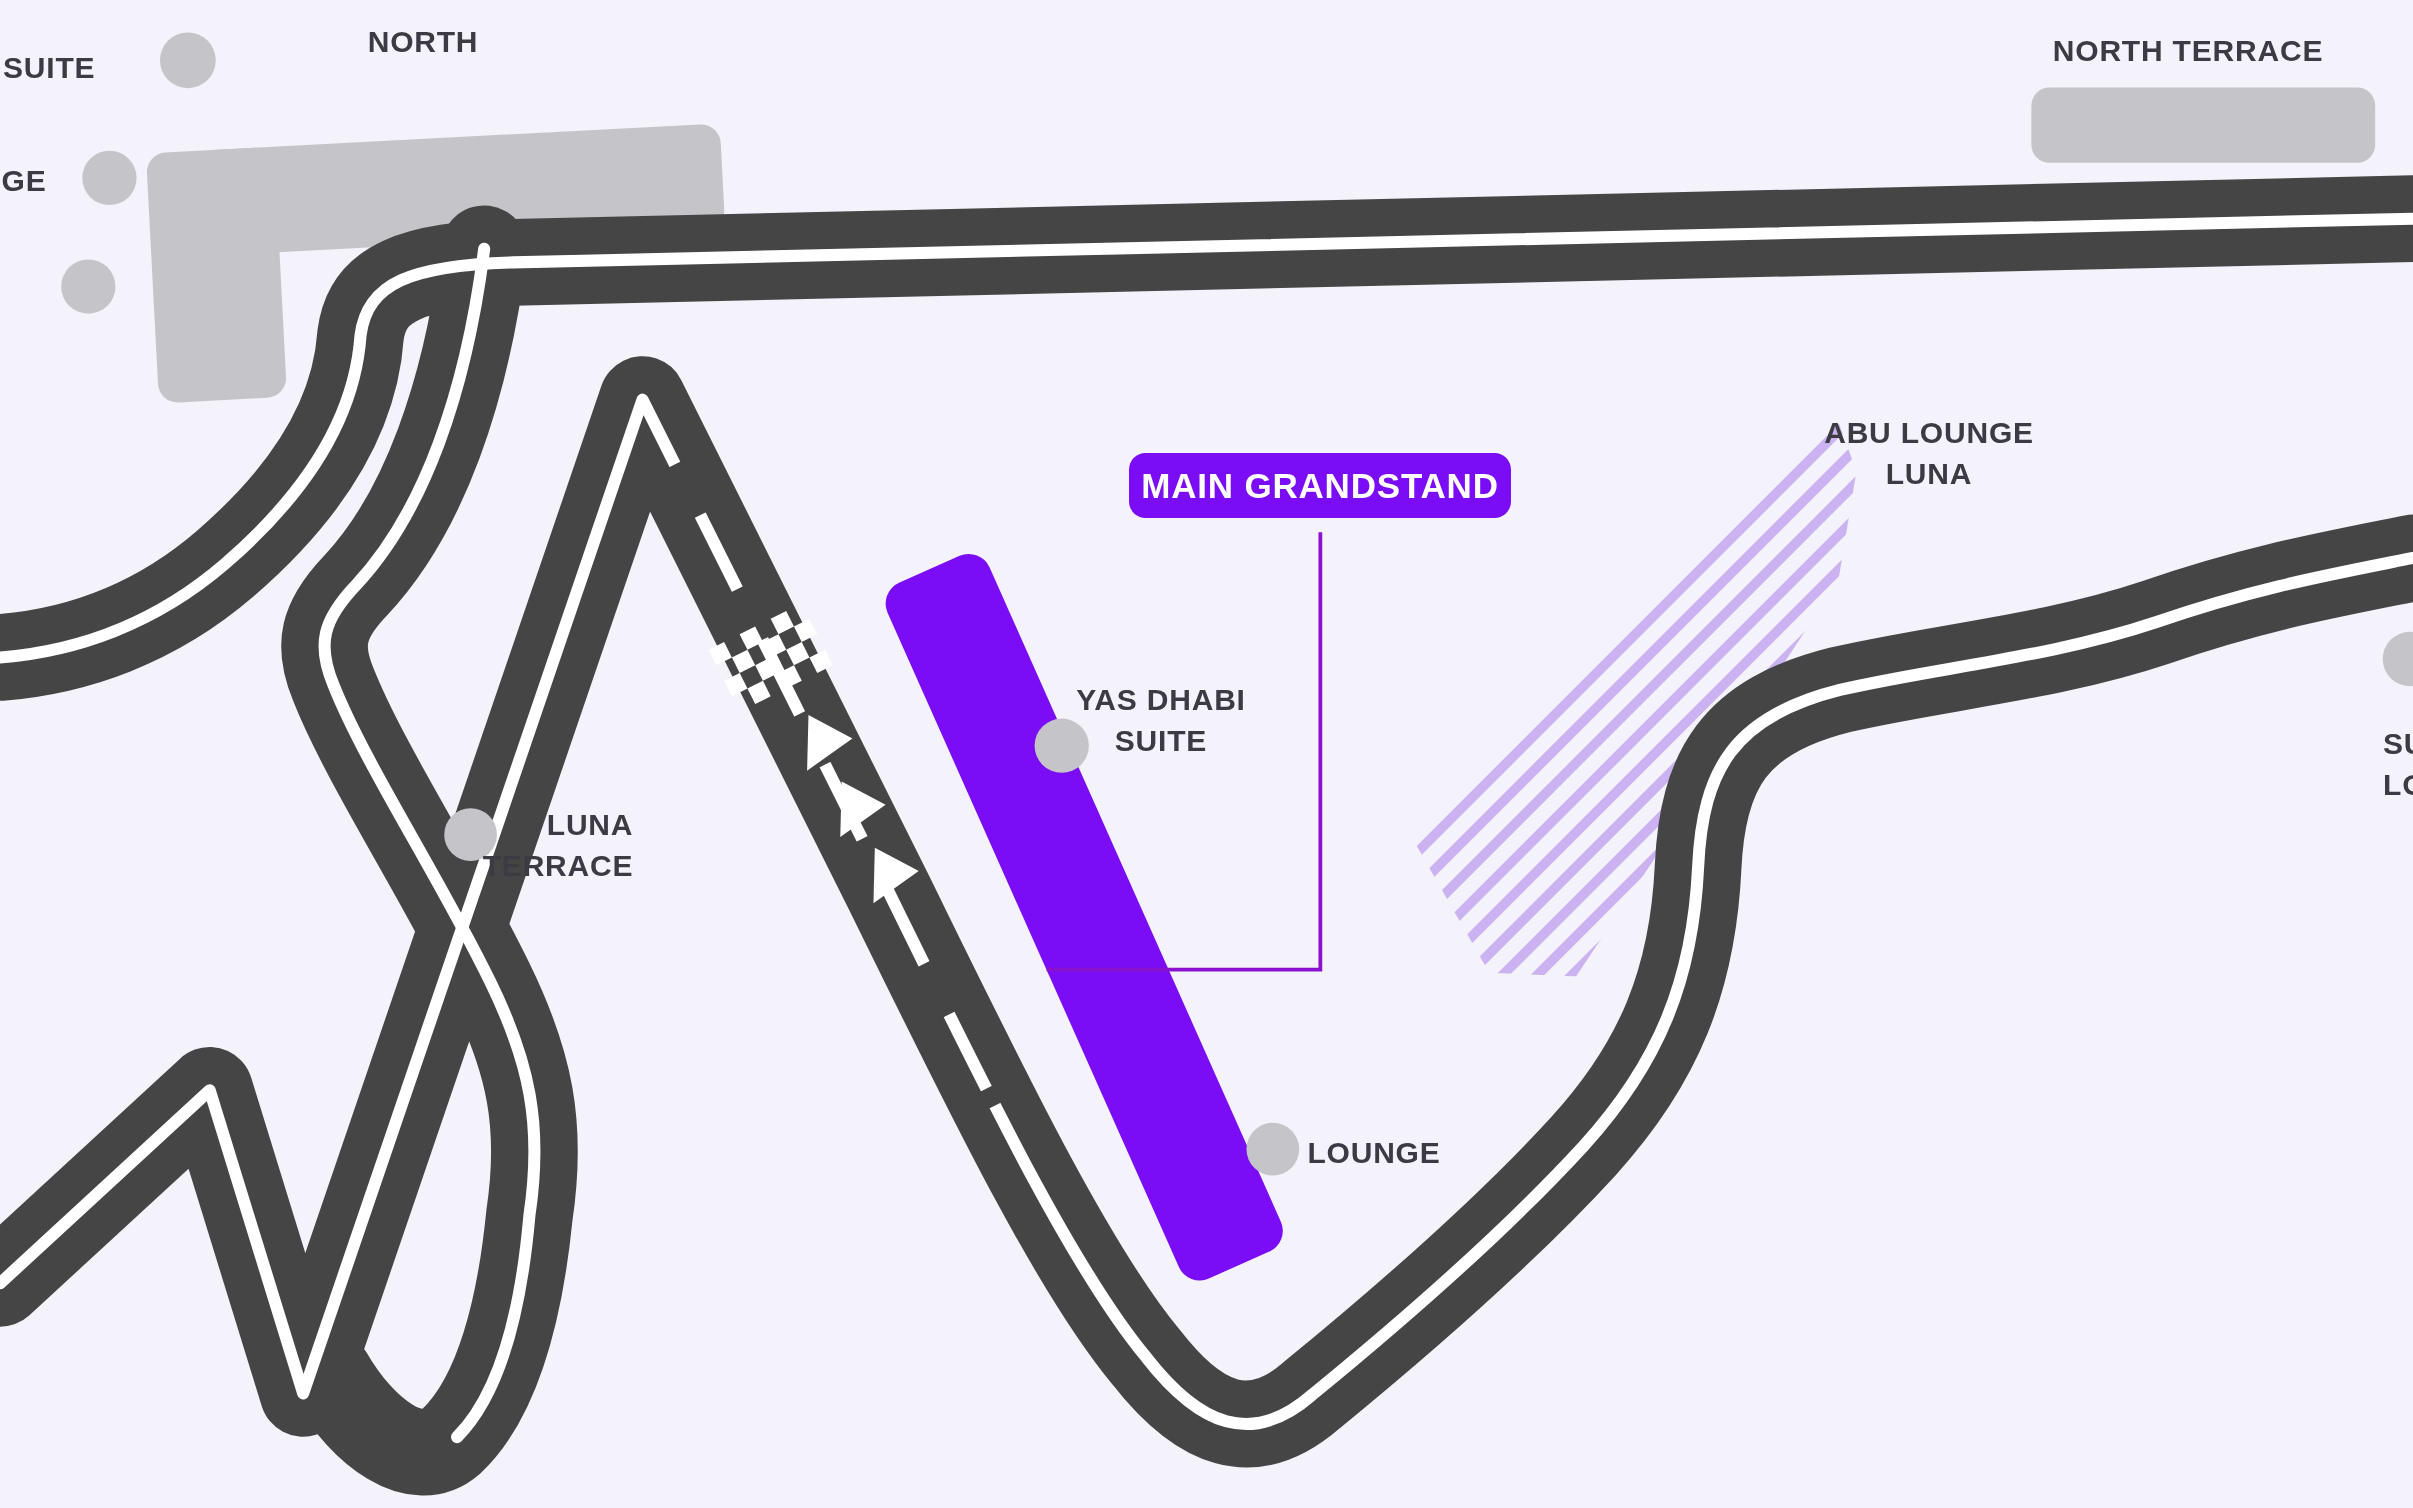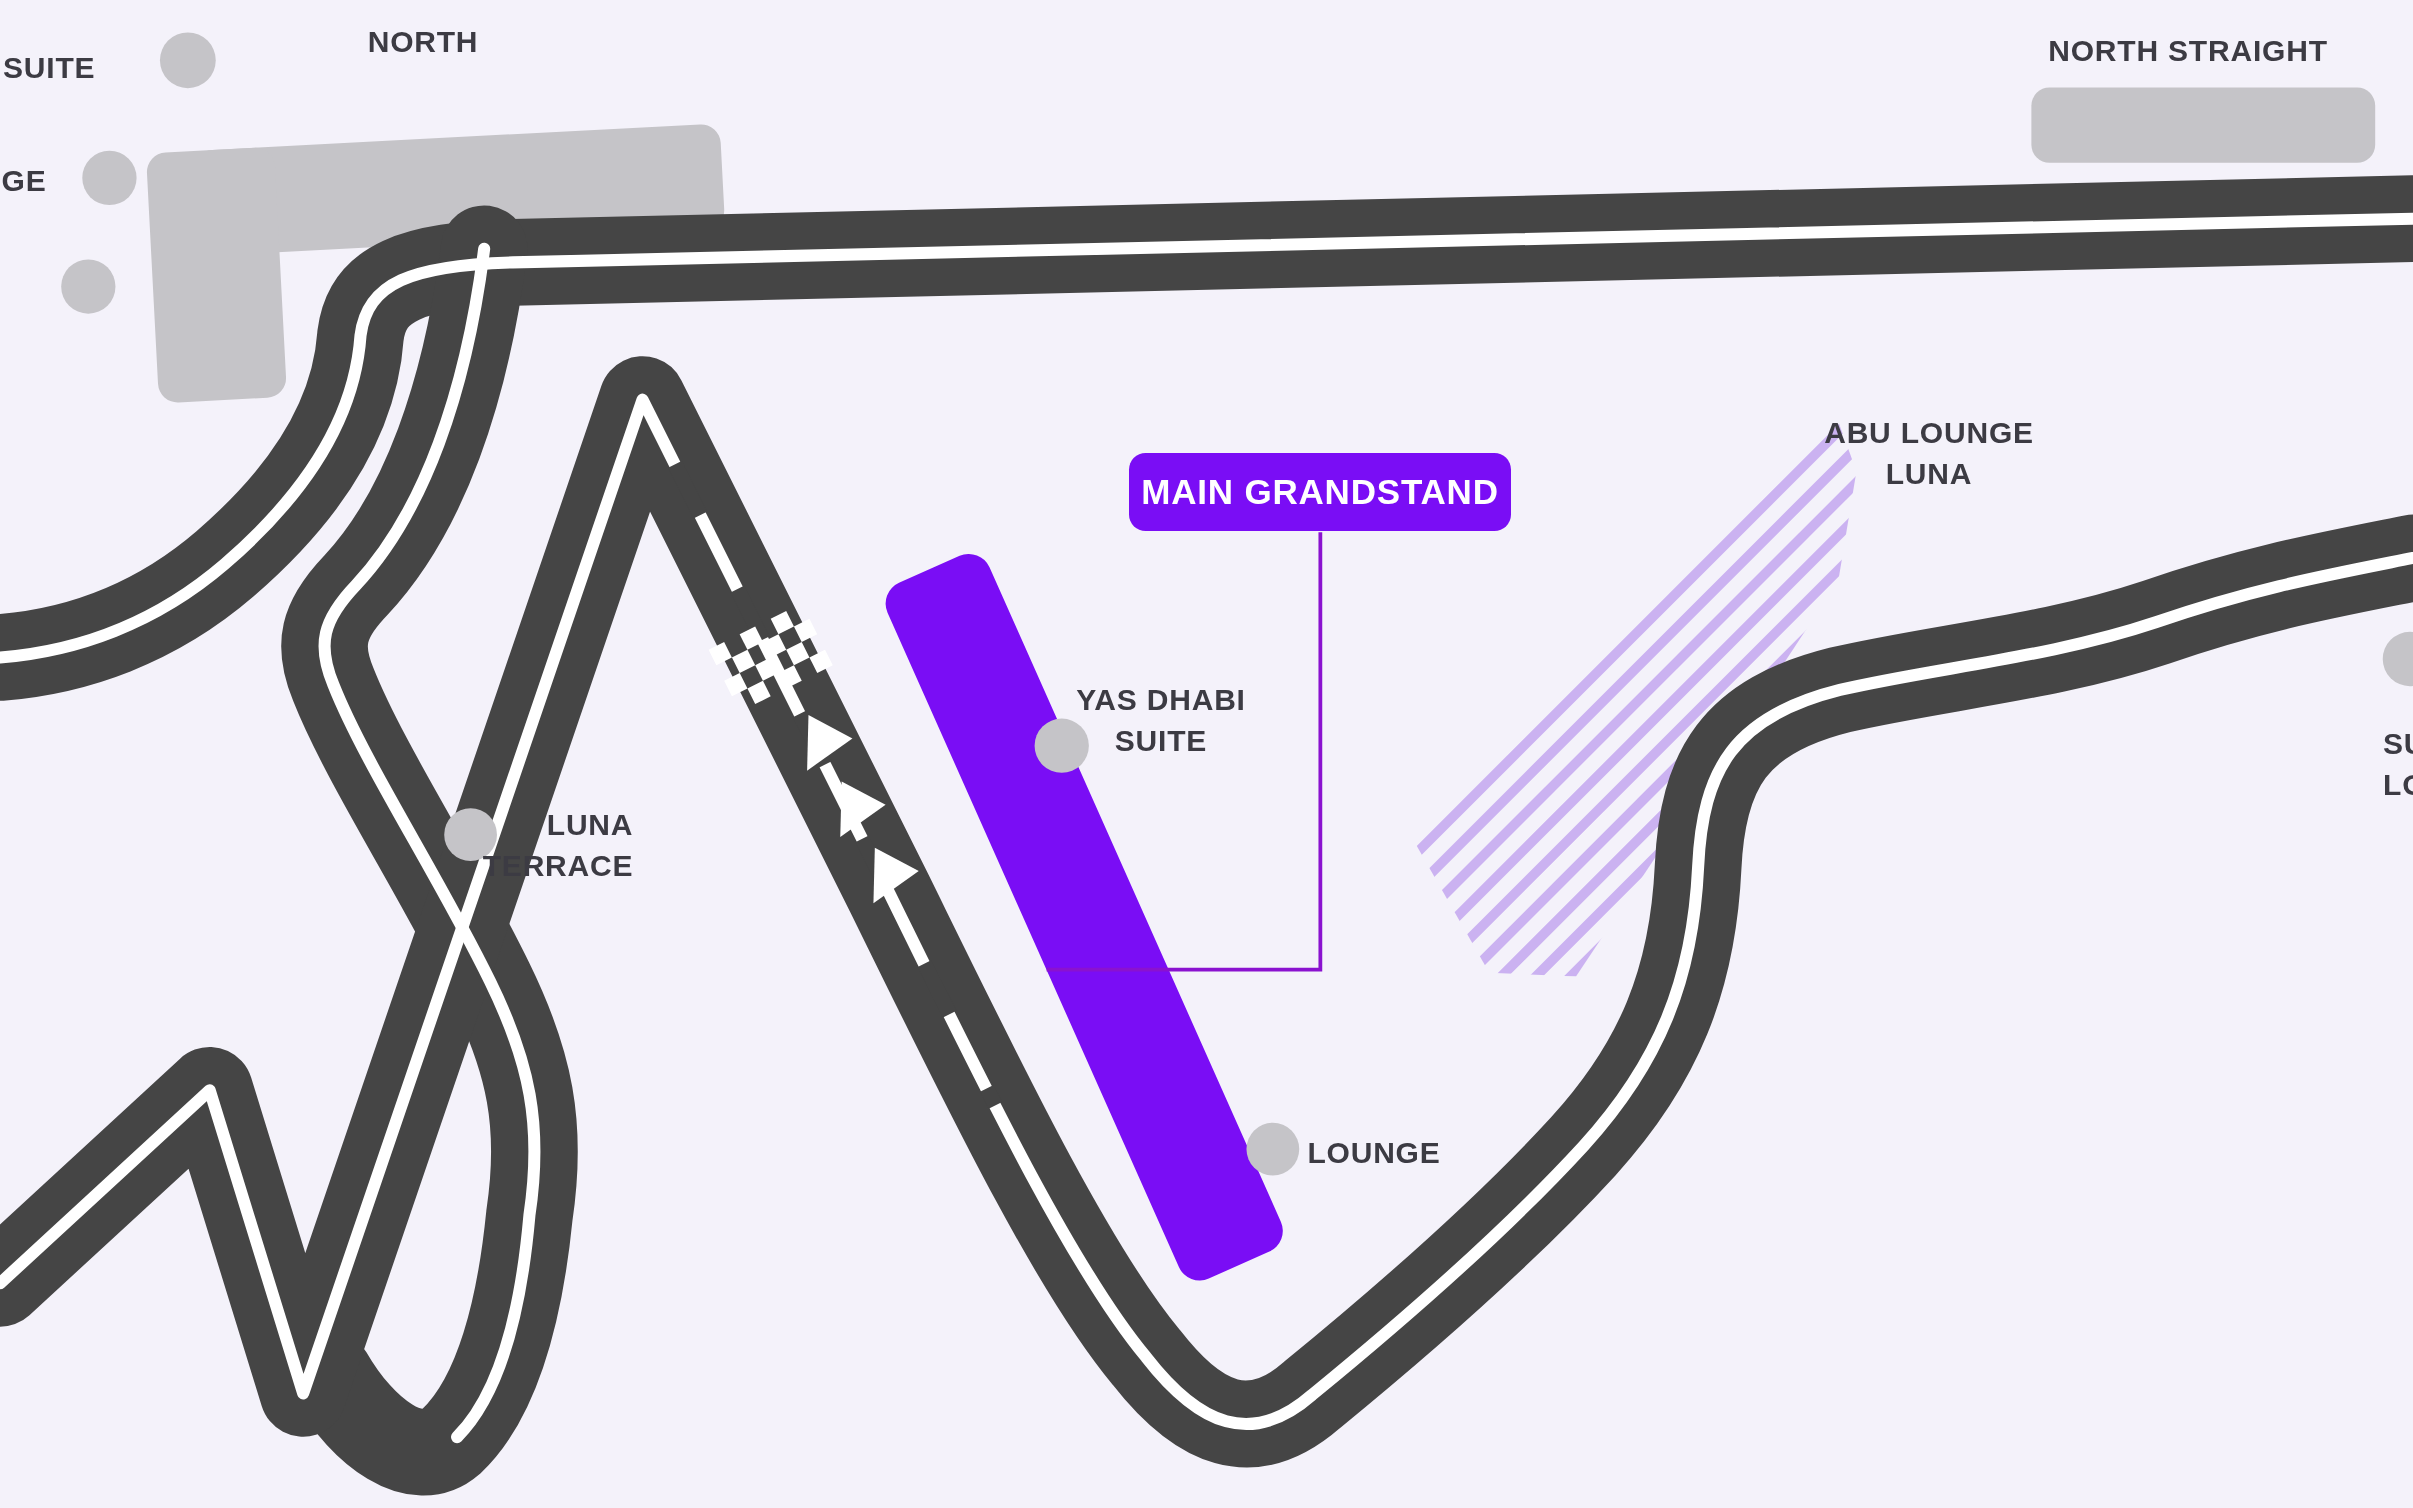--- a/index.html
+++ b/index.html
@@ -12,21 +12,21 @@
     background:var(--bg);
     font-family:"Liberation Sans","DejaVu Sans",sans-serif;
   }
   #track-svg{position:absolute;left:0;top:0;width:2413px;height:1508px;}
   .lbl{
     position:absolute;color:var(--label);font-weight:700;font-size:30px;
     letter-spacing:0.8px;line-height:41px;white-space:nowrap;text-align:center;
   }
   .lbl.centered{transform:translate(-50%,-50%);}
   .btn{
-    position:absolute;left:1129px;top:453px;width:382px;height:78px;
+    position:absolute;left:1129px;top:453px;width:382px;height:65px;
     background:var(--accent);border-radius:16.6px;display:flex;
     align-items:center;justify-content:center;color:#ffffff;
     font-weight:700;font-size:35px;letter-spacing:0.8px;cursor:pointer;
   }
 </style>
 </head>
 <body>
 
 <svg id="track-svg" viewBox="0 0 3200 2000">
   <defs>
@@ -127,21 +127,21 @@
 
   <circle cx="1408" cy="989" r="36" fill="var(--stand)"></circle>
   <circle cx="624" cy="1107" r="35" fill="var(--stand)"></circle>
   <circle cx="1688" cy="1524" r="35" fill="var(--stand)"></circle>
   <circle cx="3196" cy="874" r="36" fill="var(--stand)"></circle>
 </svg>
 
 <div class="lbl" style="left:3px;top:47px;">SUITE</div>
 <div class="lbl" style="left:1.5px;top:160px;">GE</div>
 <div class="lbl centered" style="left:423px;top:41px;">NORTH</div>
-<div class="lbl centered" style="left:2188px;top:50px;">NORTH STRAIGHT</div>
+<div class="lbl centered" style="left:2188px;top:50px;">NORTH TERRACE</div>
 
 <div class="lbl centered" style="left:1161px;top:720px;">
   <span>YAS DHABI</span><br>
   <span>SUITE</span>
 </div>
 
 <div class="lbl centered" style="left:558px;top:845px;text-align:right;">
   <span>LUNA</span><br>
   <span>TERRACE</span>
 </div>

